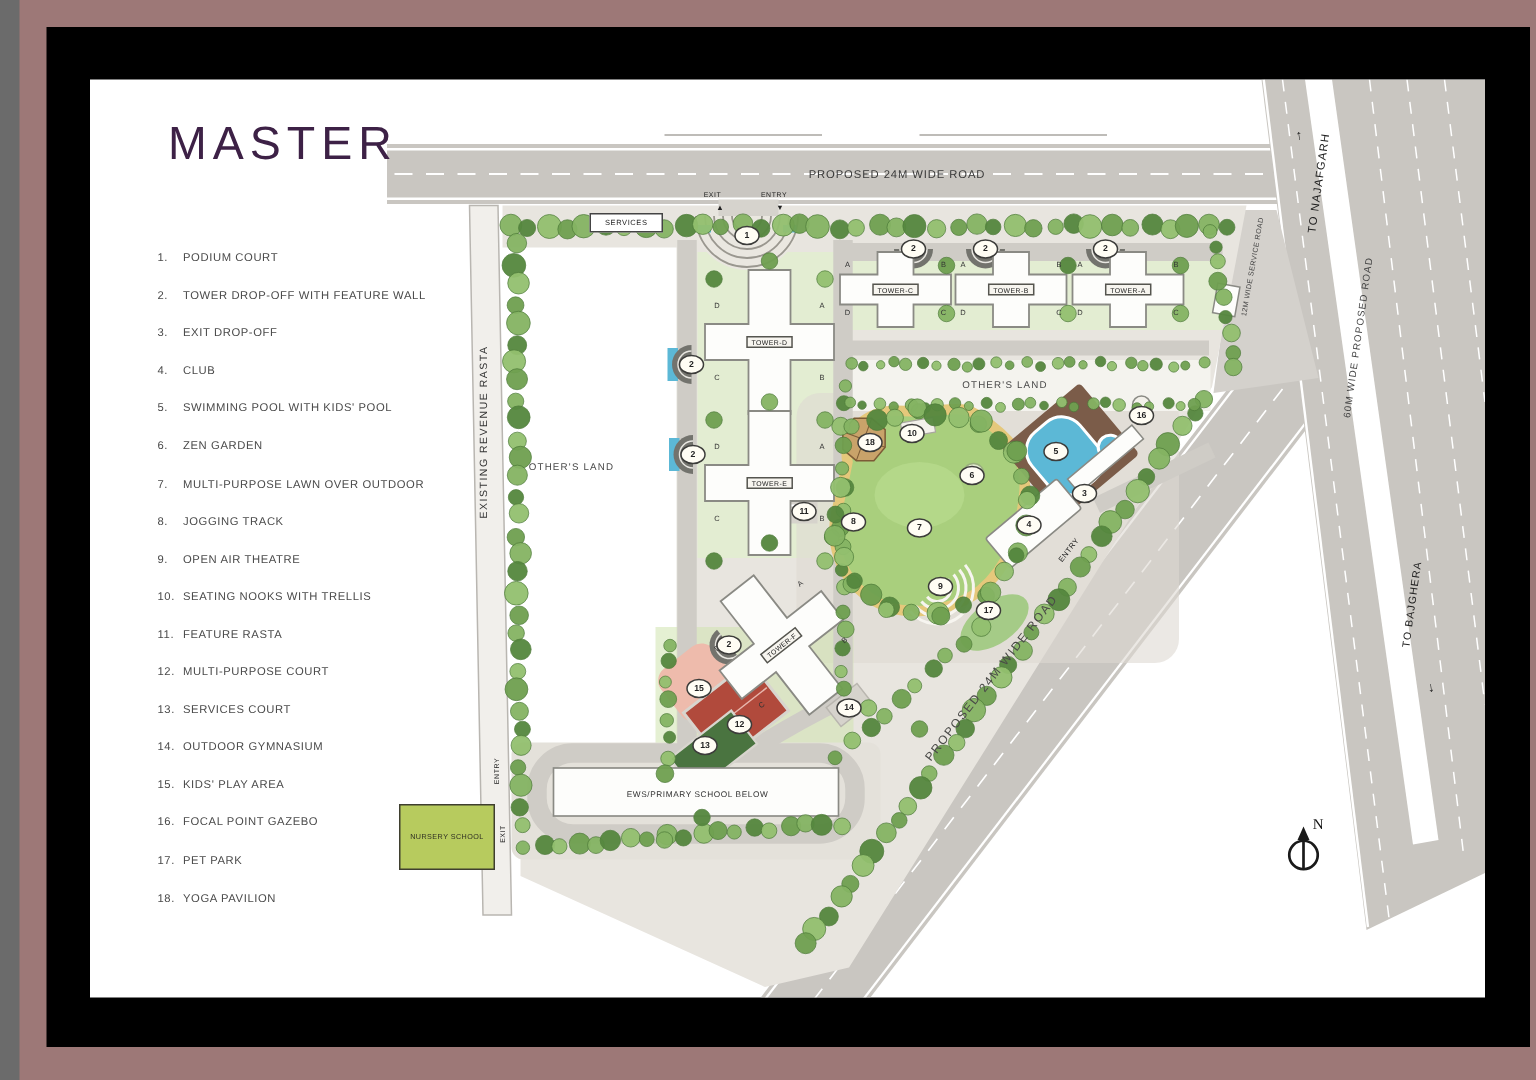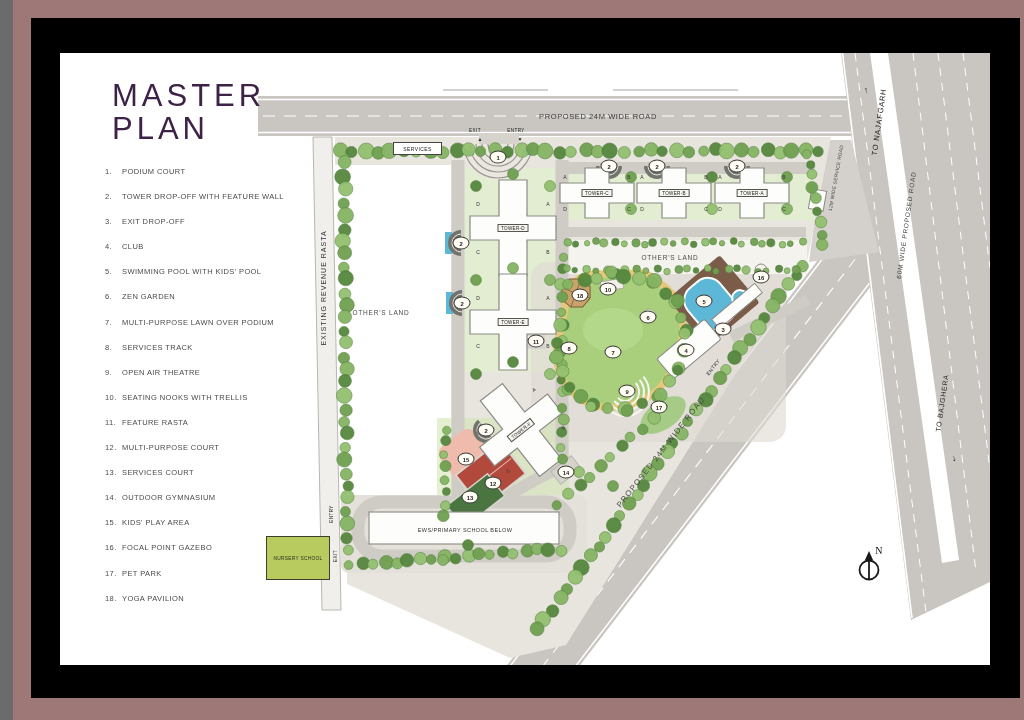--- a/index.html
+++ b/index.html
@@ -476,21 +476,20 @@
         <line x1="856" y1="557" x2="856" y2="580" stroke="#1a1a1a" stroke-width="1.8"></line>
         <polygon points="852,560 856,551 860,560" fill="#1a1a1a"></polygon>
       </g>
     </svg>
   </div>
 
   <div class="overlay">
 
     <div class="title">
       <div>MASTER</div>
-      <div>PLAN</div>
     </div>
 
     <div class="legend" id="legend-list">
         <div class="lrow">
           <span class="lnum">1.</span>
           <span>PODIUM COURT</span>
         </div>
         <div class="lrow">
           <span class="lnum">2.</span>
           <span>TOWER DROP-OFF WITH FEATURE WALL</span>
@@ -506,25 +505,25 @@
         <div class="lrow">
           <span class="lnum">5.</span>
           <span>SWIMMING POOL WITH KIDS' POOL</span>
         </div>
         <div class="lrow">
           <span class="lnum">6.</span>
           <span>ZEN GARDEN</span>
         </div>
         <div class="lrow">
           <span class="lnum">7.</span>
-          <span>MULTI-PURPOSE LAWN OVER PODIUM</span>
+          <span>MULTI-PURPOSE LAWN OVER OUTDOOR</span>
         </div>
         <div class="lrow">
           <span class="lnum">8.</span>
-          <span>SERVICES TRACK</span>
+          <span>JOGGING TRACK</span>
         </div>
         <div class="lrow">
           <span class="lnum">9.</span>
           <span>OPEN AIR THEATRE</span>
         </div>
         <div class="lrow">
           <span class="lnum">10.</span>
           <span>SEATING NOOKS WITH TRELLIS</span>
         </div>
         <div class="lrow">

